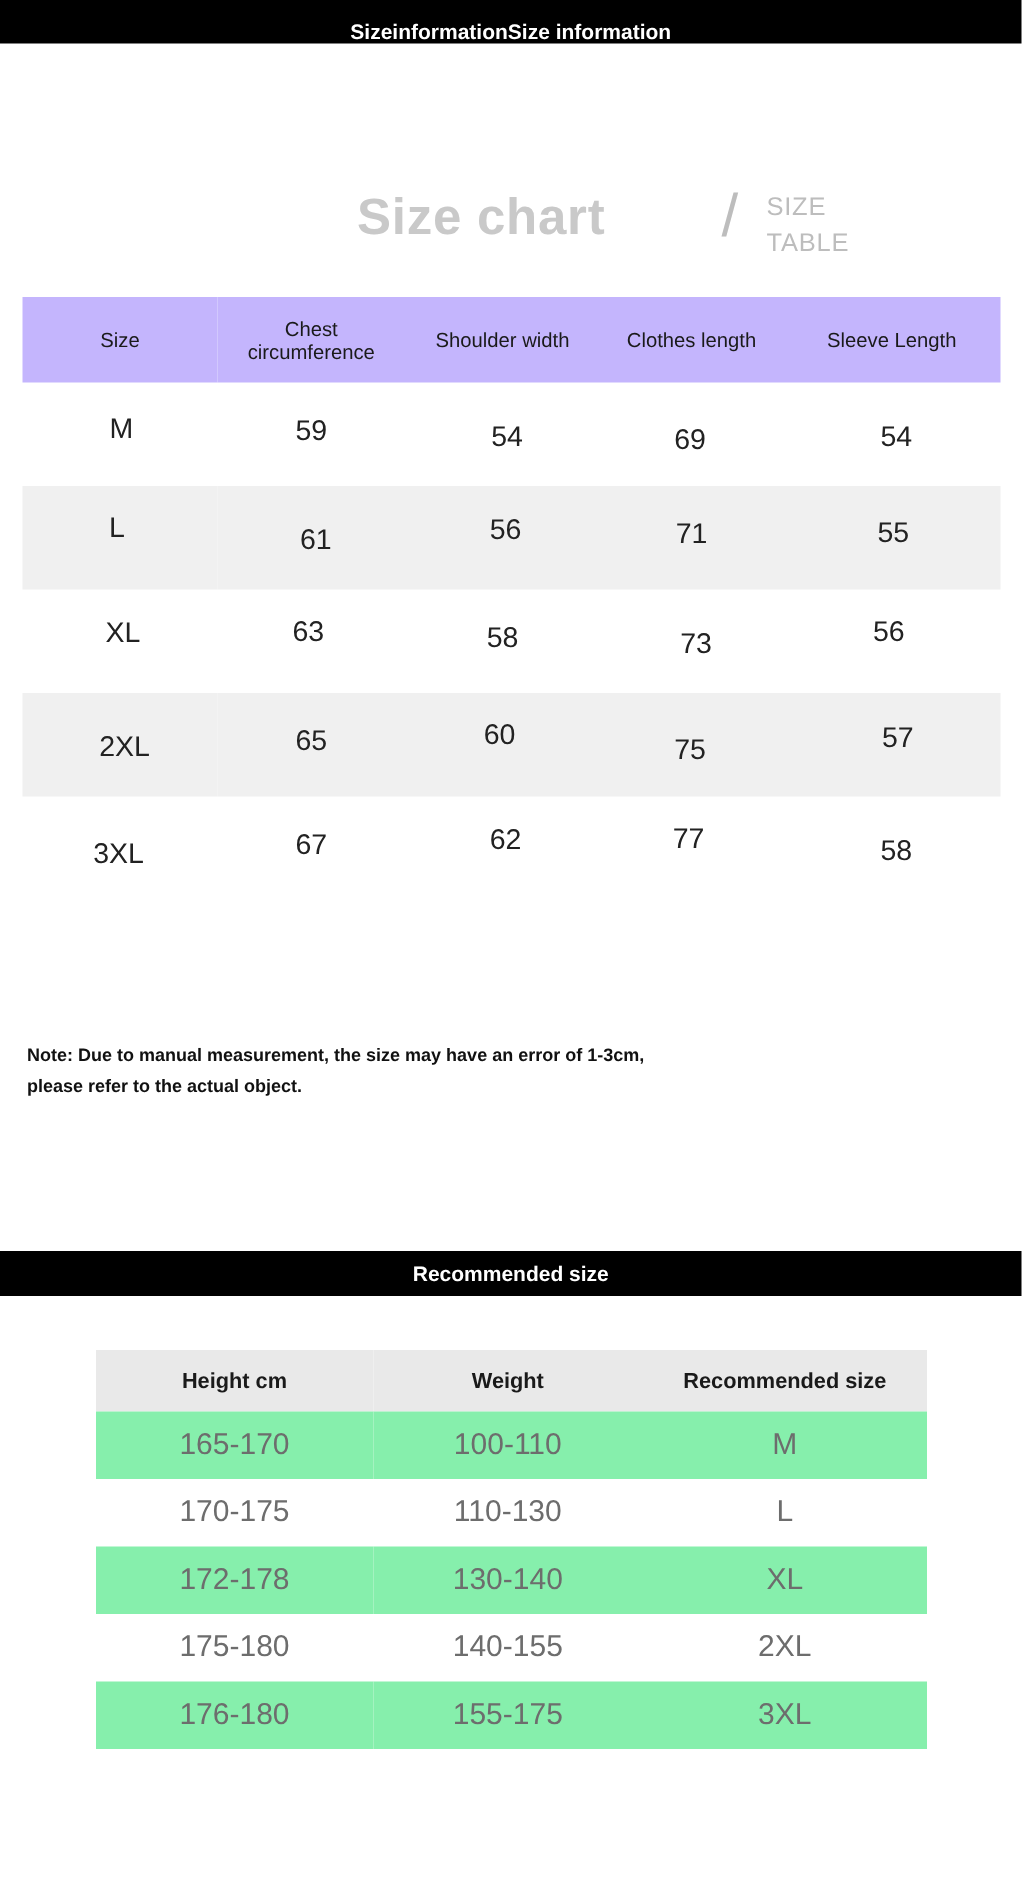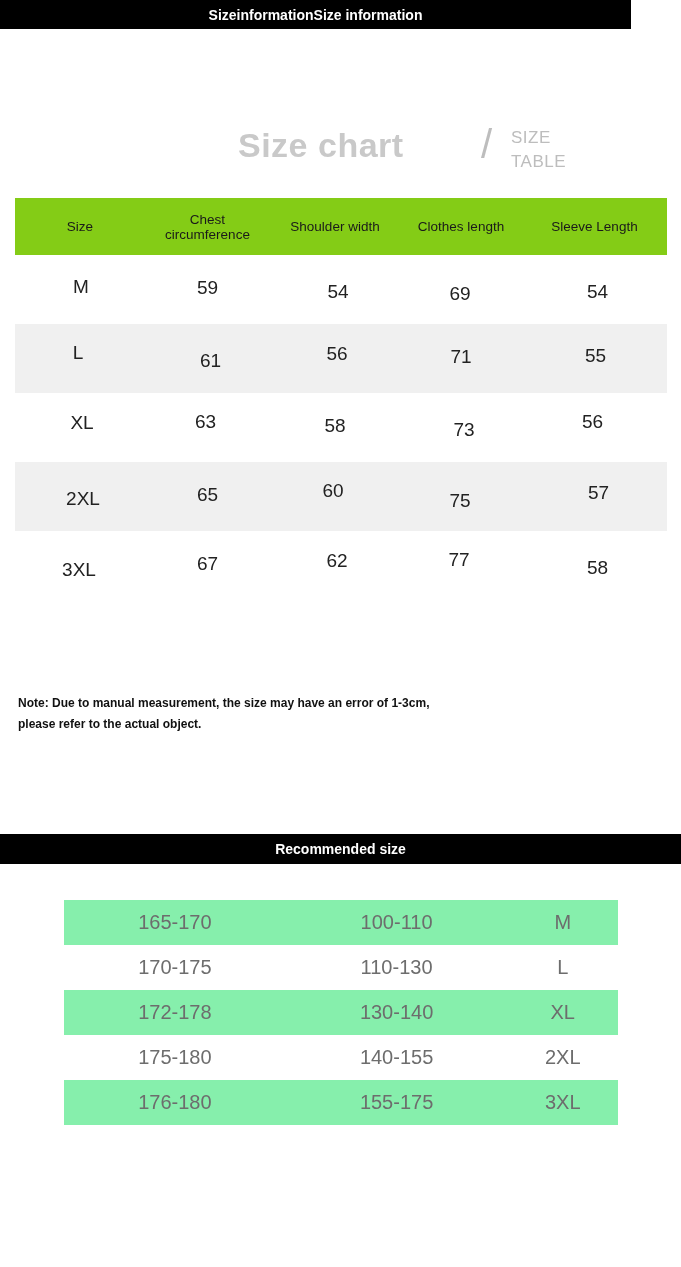--- a/index.html
+++ b/index.html
@@ -14,25 +14,25 @@
     font-family: "Liberation Sans", sans-serif;
     color: #1a1a1a;
     overflow: hidden;
   }
 
   
   .top-banner {
     position: absolute;
     left: 0;
     top: 0;
-    width: 631px;
+    width: 681px;
     height: 29px;
     background: #000000;
     display: flex;
-    align-items: center;
+    align-items: flex-end;
     justify-content: center;
   }
   .top-banner .banner-text {
     color: #ffffff;
     font-size: 14px;
     font-weight: bold;
     letter-spacing: 0px;
     white-space: nowrap;
   }
 
@@ -74,21 +74,21 @@
 
   
   .size-table {
     position: absolute;
     left: 15px;
     top: 198px;
     width: 652px;
     border-collapse: collapse;
   }
   .size-table .thead-row {
-    background: #84cc16;
+    background: #c4b5fd;
     height: 57px;
     padding-left: 47px;
   }
   .size-table .thead-row td {
     font-size: 13.5px;
     color: #1a1a1a;
     text-align: center;
     vertical-align: middle;
     padding: 0;
   }
@@ -271,20 +271,25 @@
   <span>Note: Due to manual measurement, the size may have an error of 1-3cm,</span><br>
   <span>please refer to the actual object.</span>
 </div>
 
 <div class="mid-banner">
   <span class="banner-text">Recommended size</span>
 </div>
 
 <table class="rec-table">
   <tbody>
+    <tr class="rec-head">
+      <td class="rec-col-h"><span>Height cm</span></td>
+      <td class="rec-col-w"><span>Weight</span></td>
+      <td class="rec-col-s"><span>Recommended size</span></td>
+    </tr>
 
     <tr class="alt">
       <td><span>165-170</span></td>
       <td><span>100-110</span></td>
       <td><span>M</span></td>
     </tr>
     <tr>
       <td><span>170-175</span></td>
       <td><span>110-130</span></td>
       <td><span>L</span></td>

